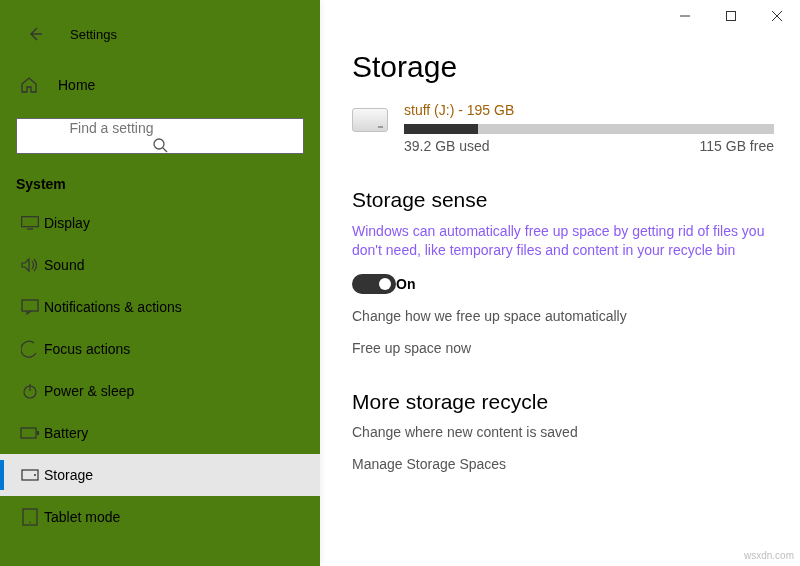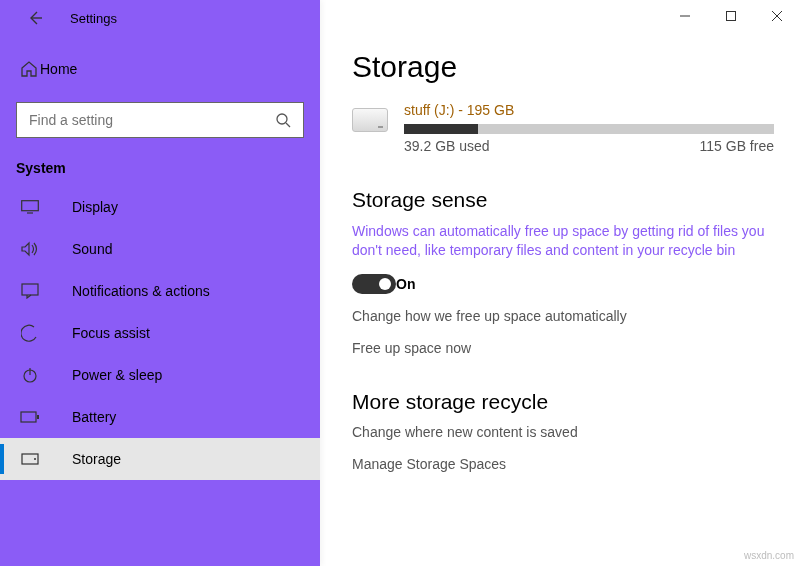--- a/index.html
+++ b/index.html
@@ -9,25 +9,25 @@
       color: #000;
       background: #fff;
       width: 800px;
       height: 566px;
       overflow: hidden;
       display: flex;
     }
     .sidebar {
       width: 320px;
       height: 100%;
-      background: #8b5cf6;
+      background: #4d7c0f;
       box-shadow: 2px 0 6px rgba(0,0,0,0.05);
       display: flex;
       flex-direction: column;
-      padding-top: 0;
+      padding-top: 16px;
     }
     .titlebar {
       display: flex;
       align-items: center;
       height: 36px;
       padding-left: 22px;
     }
     .back-btn {
       width: 26px; height: 26px;
       display: flex; align-items: center; justify-content: center;
@@ -35,48 +35,50 @@
     }
     .titlebar-label {
       margin-left: 22px;
       font-size: 13px;
     }
     .home-row {
       display: flex; align-items: center;
       height: 42px;
       padding-left: 20px;
       margin-top: 12px;
+      gap: 18px;
       cursor: pointer;
     }
     .home-row .ic { width: 20px; text-align: center; }
     .search-box {
       margin: 12px 16px 6px 16px;
       border: 1px solid #666;
       background: #fff;
       height: 36px;
       display: flex; align-items: center;
       padding: 0 12px;
+      flex-direction: column;
     }
     .search-box input {
       border: none; outline: none;
       flex: 1; font-size: 14px;
       color: #666;
       background: transparent;
     }
     .search-box .sic { color: #555; }
     .section-label {
       font-weight: 600; font-size: 14px;
       padding: 16px 16px 10px 16px;
     }
     .nav-list { display: flex; flex-direction: column; }
     .nav-item {
       display: flex; align-items: center;
       height: 42px;
       padding-left: 20px;
-      gap: 32px;
+      gap: 4px;
       cursor: pointer;
       position: relative;
     }
     .nav-item.selected { background: #e6e6e6; }
     .nav-item.selected::before {
       content: "";
       position: absolute; left: 0; top: 6px; bottom: 6px;
       width: 4px; background: #0078d4;
     }
     .nav-item .ic { width: 20px; display: flex; justify-content: center; }
@@ -200,21 +202,21 @@
           </svg>
         </span>
       <span>Notifications &amp; actions</span>
     </div>
     <div class="nav-item">
       <span class="ic">
           <svg width="18" height="18" viewBox="0 0 18 18">
             <path d="M13 3 A8 8 0 1 0 15 13" fill="none" stroke="#333" stroke-width="1.2"></path>
           </svg>
         </span>
-      <span>Focus assist</span>
+      <span>Focus actions</span>
     </div>
     <div class="nav-item">
       <span class="ic">
           <svg width="16" height="16" viewBox="0 0 16 16">
             <circle cx="8" cy="9" r="6" stroke="#333" stroke-width="1.2" fill="none"></circle>
             <path d="M8 1 L8 8" stroke="#333" stroke-width="1.2"></path>
           </svg>
         </span>
       <span>Power &amp; sleep</span>
     </div>
@@ -228,20 +230,29 @@
       <span>Battery</span>
     </div>
     <div class="nav-item selected">
       <span class="ic">
           <svg width="18" height="12" viewBox="0 0 18 12">
             <rect x="1" y="1" width="16" height="10" stroke="#333" stroke-width="1.2" fill="none"></rect>
             <circle cx="14" cy="6" r="1" fill="#333"></circle>
           </svg>
         </span>
       <span>Storage</span>
+    </div>
+    <div class="nav-item">
+      <span class="ic">
+          <svg width="16" height="18" viewBox="0 0 16 18">
+            <rect x="1" y="1" width="14" height="16" stroke="#333" stroke-width="1.2" fill="none"></rect>
+            <circle cx="8" cy="14.5" r="0.8" fill="#333"></circle>
+          </svg>
+        </span>
+      <span>Tablet mode</span>
     </div>
   </div>
 </div>
 
 <div class="main">
   <div class="winbtns">
     <div class="winbtn">
         <svg width="10" height="10">
           <path d="M0 5 L10 5" stroke="#333" stroke-width="1"></path>
         </svg>

